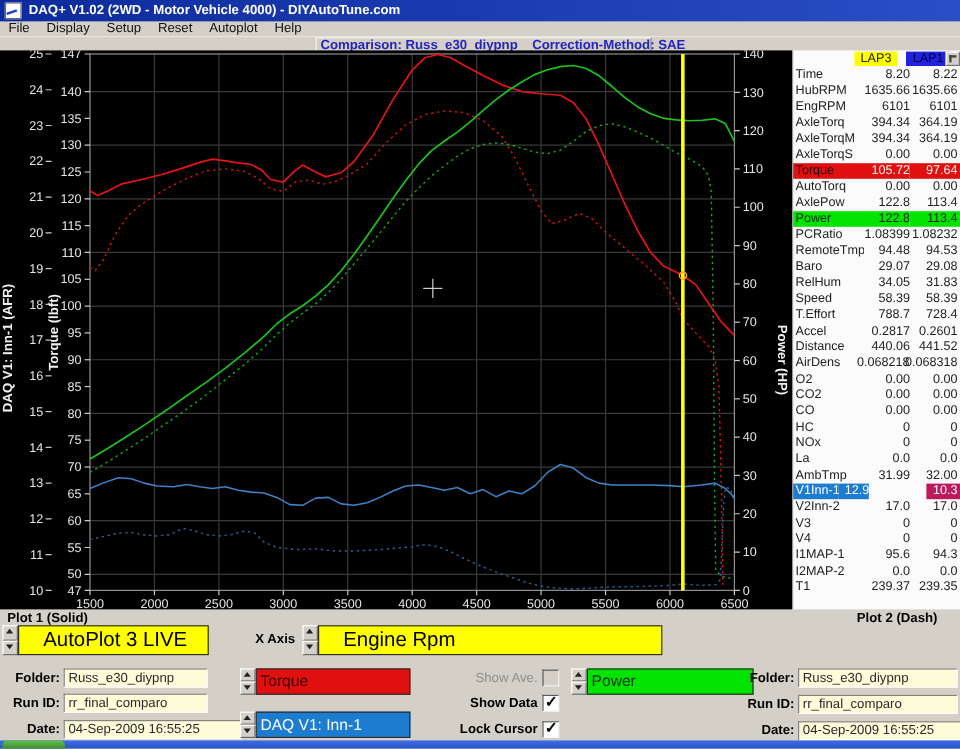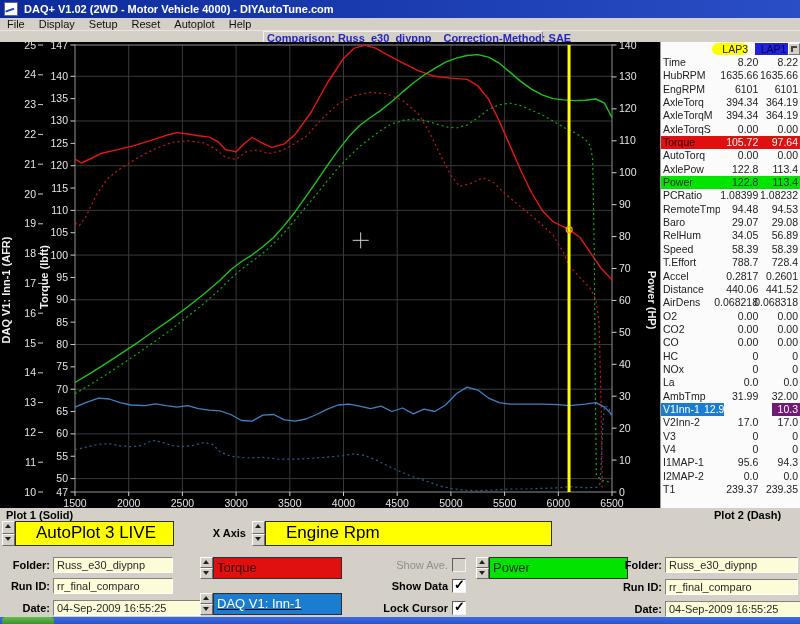--- a/index.html
+++ b/index.html
@@ -27,21 +27,21 @@
   .comp-panel .gap{flex:1;}
   
   .plot-region{position:absolute;left:0;top:42px;width:660px;height:466px;background:#000;}
   #chart{position:absolute;left:0;top:0;}
   #chart text{font-family:"Liberation Sans",sans-serif;fill:#e4e4e4;font-size:10.5px;}
   #chart .axtitle{font-size:11px;fill:#f0f0f0;}
   
   .table-panel{position:absolute;left:660px;top:42px;width:140px;height:466px;background:#fbfbfb;
                border-left:1px solid #9a9a9a;font-size:10.5px;color:#222;}
   .tbl-hdr-y{position:absolute;left:51px;top:1px;width:36px;height:12px;line-height:12px;
-             text-align:right;color:#242400;border-radius:6px;}
+             text-align:center;color:#242400;}
   .tbl-hdr-b{position:absolute;left:94px;top:1px;width:37px;height:12px;line-height:12px;
              text-align:center;color:#00004a;}
   #table-rows{position:absolute;left:0;top:14px;width:140px;}
   .trow{display:flex;height:13.35px;line-height:13.35px;white-space:nowrap;}
   .tl{width:57px;padding-left:2px;overflow:hidden;}
   .tv{width:39px;text-align:right;direction:rtl;}
   .tv.v2{width:40px;padding-right:3px;}
   .corner-btn{position:absolute;right:1px;top:1px;width:10px;height:10px;background:#d4d0c8;
               border:1px solid;border-color:#fff #777 #777 #fff;}
   .corner-btn::after{content:"";position:absolute;left:2px;top:2px;width:4px;height:4px;
@@ -335,21 +335,21 @@
           <span class="tv v2">94.53</span>
         </div>
         <div class="trow">
           <span class="tl">Baro</span>
           <span class="tv">29.07</span>
           <span class="tv v2">29.08</span>
         </div>
         <div class="trow">
           <span class="tl">RelHum</span>
           <span class="tv">34.05</span>
-          <span class="tv v2">56.89</span>
+          <span class="tv v2">31.83</span>
         </div>
         <div class="trow">
           <span class="tl">Speed</span>
           <span class="tv">58.39</span>
           <span class="tv v2">58.39</span>
         </div>
         <div class="trow">
           <span class="tl">T.Effort</span>
           <span class="tv">788.7</span>
           <span class="tv v2">728.4</span>
@@ -400,21 +400,21 @@
           <span class="tv v2">0.0</span>
         </div>
         <div class="trow">
           <span class="tl">AmbTmp</span>
           <span class="tv">31.99</span>
           <span class="tv v2">32.00</span>
         </div>
         <div class="trow">
           <span class="tl" style="background: rgb(27, 124, 208); color: rgb(255, 255, 255);">V1Inn-1</span>
           <span class="tv" style="background: rgb(27, 124, 208); color: rgb(255, 255, 255);">12.9</span>
-          <span class="tv v2" style="background: #701a75; color: rgb(255, 255, 255); margin-left: 48px;">10.3</span>
+          <span class="tv v2" style="background: #be185d; color: rgb(255, 255, 255); margin-left: 48px;">10.3</span>
         </div>
         <div class="trow">
           <span class="tl">V2Inn-2</span>
           <span class="tv">17.0</span>
           <span class="tv v2">17.0</span>
         </div>
         <div class="trow">
           <span class="tl">V3</span>
           <span class="tv">0</span>
           <span class="tv v2">0</span>
@@ -471,21 +471,21 @@
     <div class="flabel" style="left:0;top:94px;width:50px;">Date:</div>
     <div class="tfield" style="left:53px;top:92px;width:140px;">04-Sep-2009 16:55:25</div>
 
     <div class="combo" style="left:200px;top:49px;width:142px;height:22px;">
       <span class="spin">
         <span class="sb up"></span>
         <span class="sb dn"></span>
       </span>
       <span class="cfield chan" style="color: rgb(60, 0, 0); background: rgb(224, 16, 16);">Torque</span>
     </div>
-    <div class="combo" style="left:200px;top:85px;width:142px;height:22px;text-decoration:underline;">
+    <div class="combo" style="left:200px;top:85px;width:142px;height:22px;">
       <span class="spin">
         <span class="sb up"></span>
         <span class="sb dn"></span>
       </span>
       <span class="cfield chan" style="color: rgb(255, 255, 255); background: rgb(27, 124, 208);">DAQ V1: Inn-1</span>
     </div>
 
     <div class="cklabel" style="left:368px;top:51px;color:#8e8e8e;">Show Ave.</div>
     <div class="ckbox disabled" style="left:452px;top:50px;"></div>
     <div class="cklabel" style="left:368px;top:72px;font-weight:bold;">Show Data</div>

